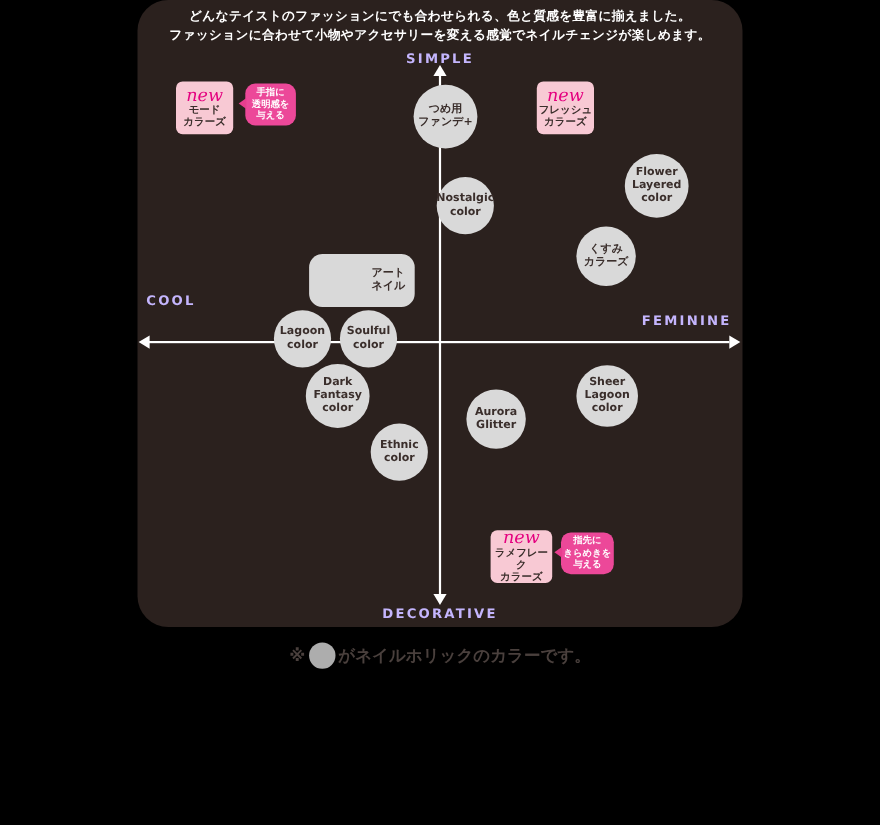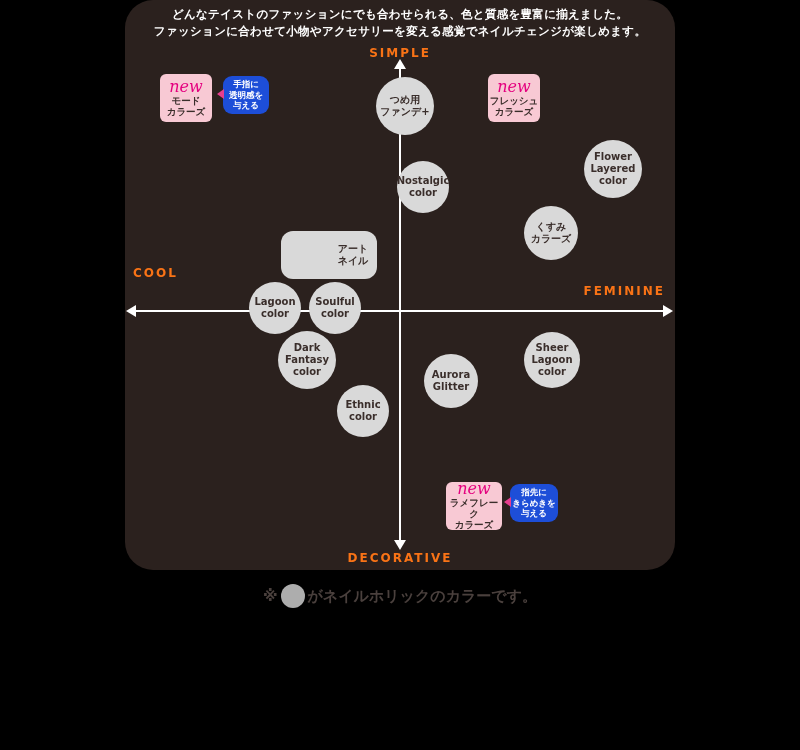--- a/index.html
+++ b/index.html
@@ -11,21 +11,21 @@
   .panel {
     position: absolute; left: 125px; top: 0; width: 550px; height: 570px;
     background: #2b211e; border-radius: 28px;
   }
   .header-text {
     position: absolute; top: 6px; left: 0; width: 100%;
     text-align: center; color: #ffffff; font-size: 11.5px; line-height: 17px;
     font-weight: bold; letter-spacing: 0.3px;
   }
   .axis-label {
-    position: absolute; color: #f97316; font-weight: bold;
+    position: absolute; color: #c4b5fd; font-weight: bold;
     font-size: 12px; letter-spacing: 2px;
   }
   .axis-label.top    { top: 46px; left: 0; width: 550px; text-align: center; }
   .axis-label.bottom { top: 551px; left: 0; width: 550px; text-align: center; }
   .axis-label.left   { top: 266px; left: 8px; }
   .axis-label.right  { top: 284px; right: 10px; }
   .v-line { position: absolute; left: 274px; top: 68px; width: 2px; height: 472px; background: #fff; }
   .h-line { position: absolute; left: 10px; top: 310px; width: 528px; height: 2px; background: #fff; }
   .arr { position: absolute; width: 0; height: 0; }
   .arr.up    { left: 269px; top: 59px;  border-left: 6px solid transparent; border-right: 6px solid transparent; border-bottom: 10px solid #fff; }
@@ -48,21 +48,21 @@
   }
   .new-badge {
     font-family: "DejaVu Serif", "Liberation Serif", serif; font-style: italic;
     font-size: 16px; line-height: 13px; color: #e4007f;
   }
   .new-label {
     font-size: 9.5px; line-height: 11px; color: #3a2e2b;
     white-space: pre-line; font-weight: bold; margin-top: 2px;
   }
   .bubble {
-    position: absolute; background: #1d4ed8; border-radius: 9px; color: #fff;
+    position: absolute; background: #ec4899; border-radius: 9px; color: #fff;
     font-size: 8.5px; line-height: 10.5px; font-weight: bold;
     display: flex; align-items: center; justify-content: center;
     text-align: center; white-space: pre-line;
   }
   .bubble::before {
     content: ""; position: absolute; left: -6px; top: 13px; width: 0; height: 0;
     border-top: 5px solid transparent; border-bottom: 5px solid transparent;
     border-right: 7px solid #e73e8e;
   }
   .footnote {
@@ -99,21 +99,21 @@
     <div class="axis-label right">FEMININE</div>
 
     <div class="node" style="left:251px; top:77px; width:58px; height:58px;">
       <span class="node-label">つめ用
 ファンデ+</span>
     </div>
     <div class="node" style="left:272px; top:161px; width:52px; height:52px;">
       <span class="node-label">Nostalgic
 color</span>
     </div>
-    <div class="node" style="left:459px; top:140px; width:58px; height:58px;">
+    <div class="node" style="left:443px; top:140px; width:58px; height:58px;">
       <span class="node-label">Flower
 Layered
 color</span>
     </div>
     <div class="node" style="left:399px; top:206px; width:54px; height:54px;">
       <span class="node-label">くすみ
 カラーズ</span>
     </div>
     <div class="node square" style="left:156px; top:231px; width:48px; height:48px;">
       <span class="node-label">アート

